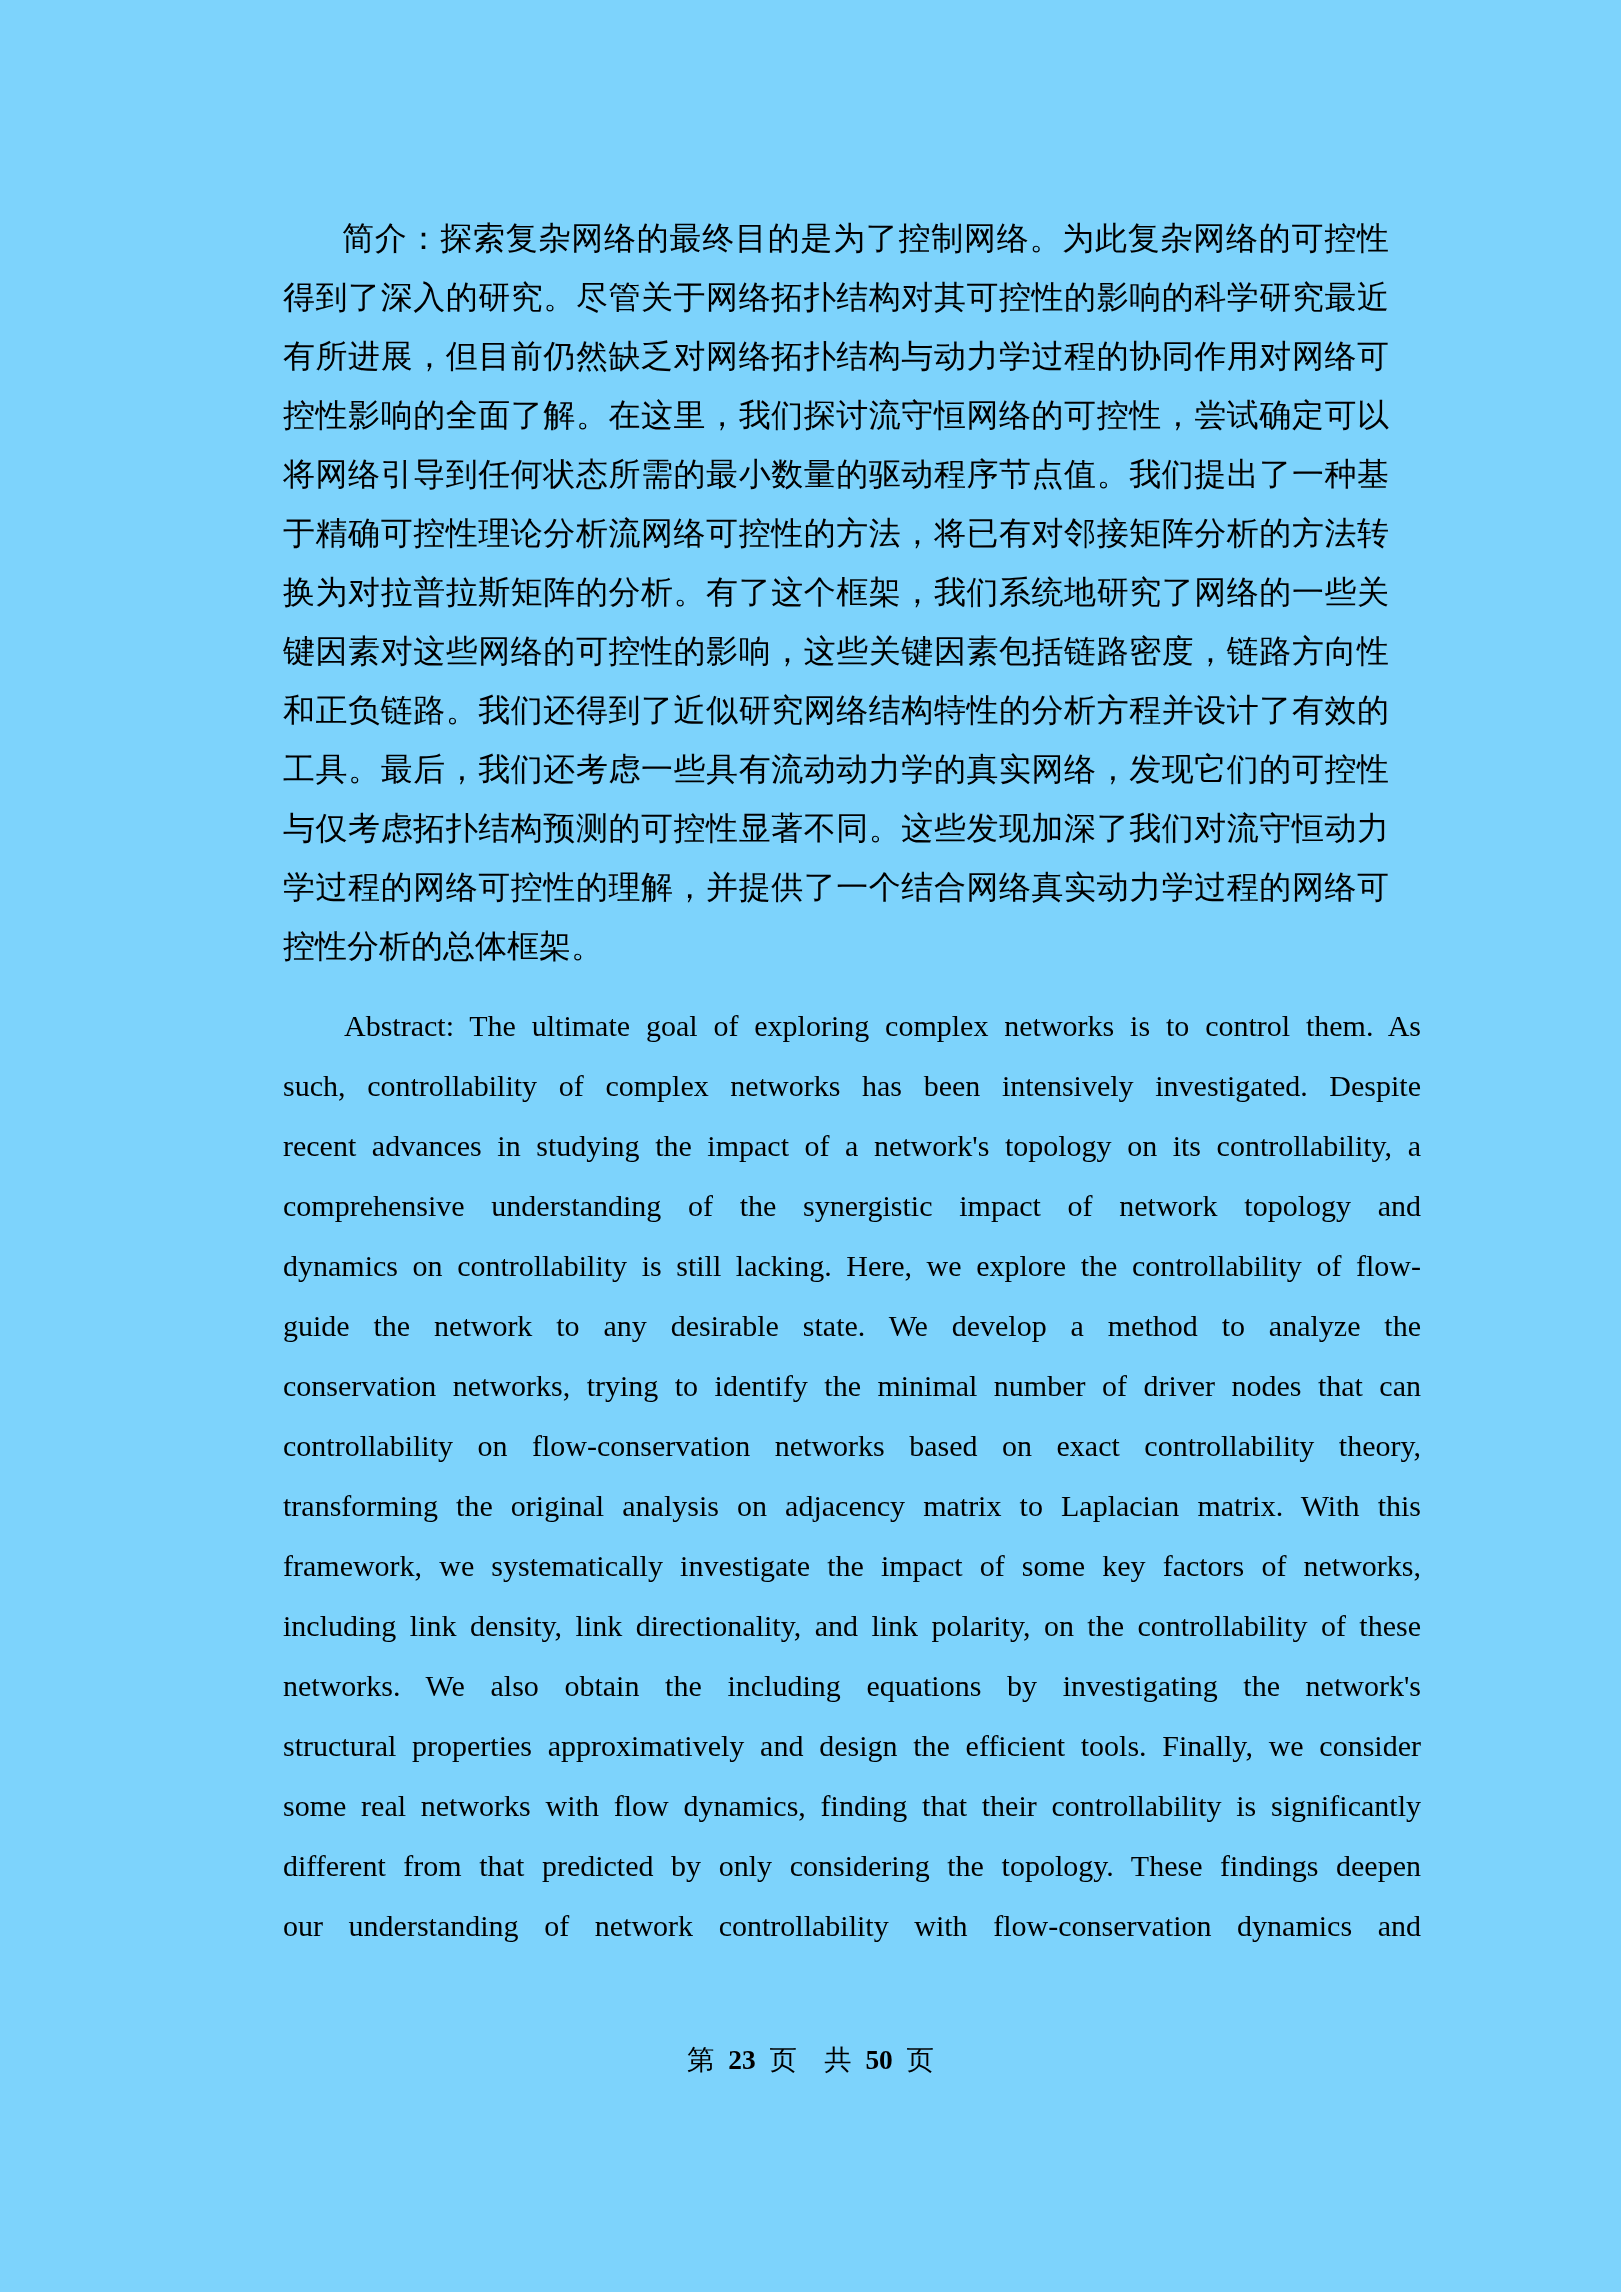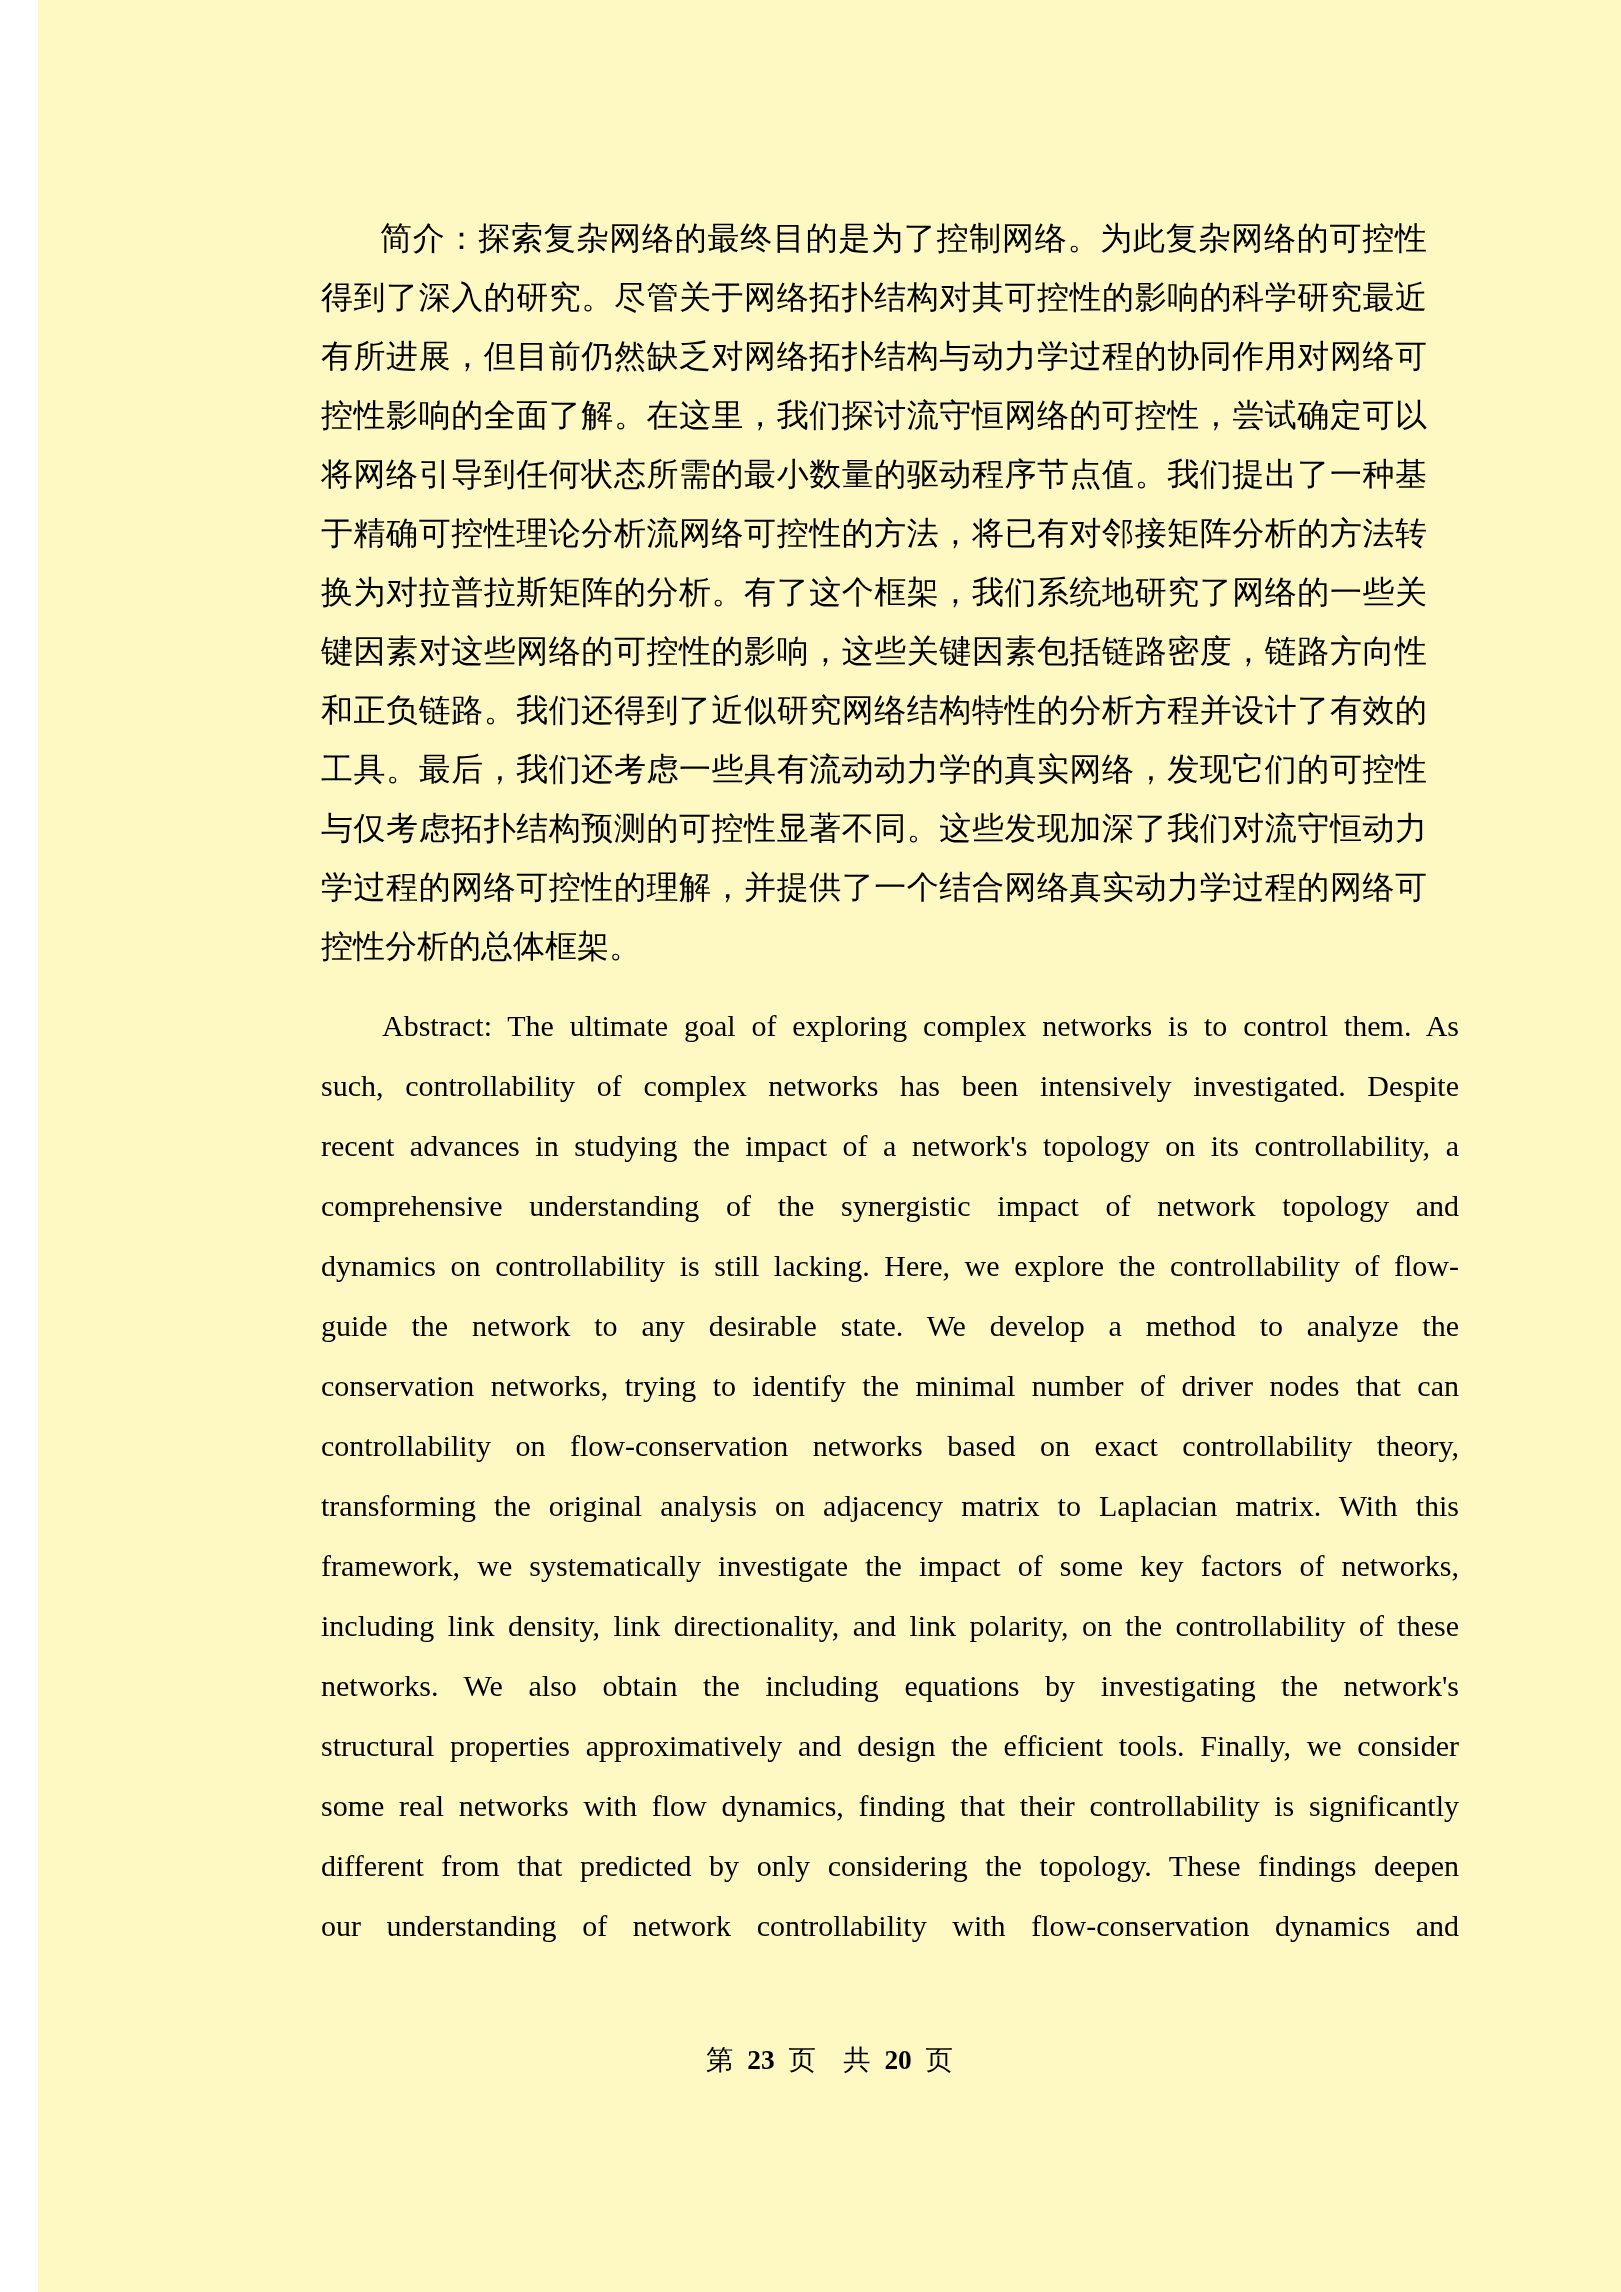--- a/index.html
+++ b/index.html
@@ -11,22 +11,21 @@
     position: relative;
     width: 1621px;
     height: 2293px;
     overflow: hidden;
     font-family: "Liberation Serif", "DejaVu Serif", serif;
     color: #000000;
   }
   .doc-page {
     position: absolute;
     inset: 0;
-    background: #fef9c3;
-    margin-left: 38px;
+    background: #7dd3fc;
   }
   
   .cn-paragraph {
     position: absolute;
     left: 283px;
     top: 209px;
     width: 1106px;
   }
   .cn-line {
     font-size: 32px;
@@ -126,18 +125,18 @@
     <div class="en-line">different from that predicted by only considering the topology. These findings deepen</div>
     <div class="en-line">our understanding of network controllability with flow-conservation dynamics and</div>
   </div>
 
   <div class="page-footer">
     <span class="tok">第</span>
     <span class="tok num">23</span>
     <span class="tok">页</span>
     <span class="gap-wide"></span>
     <span class="tok">共</span>
-    <span class="tok num">20</span>
+    <span class="tok num">50</span>
     <span class="tok">页</span>
   </div>
 
 </div>
 
 
 </body></html>

